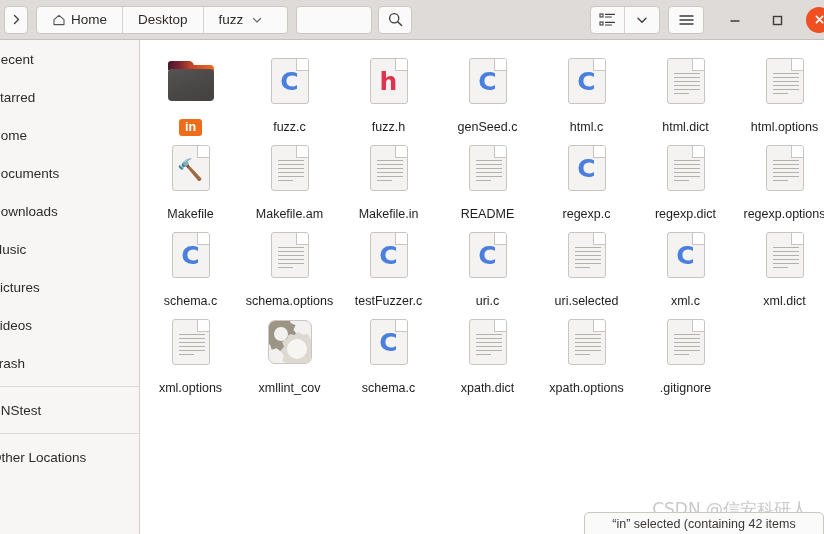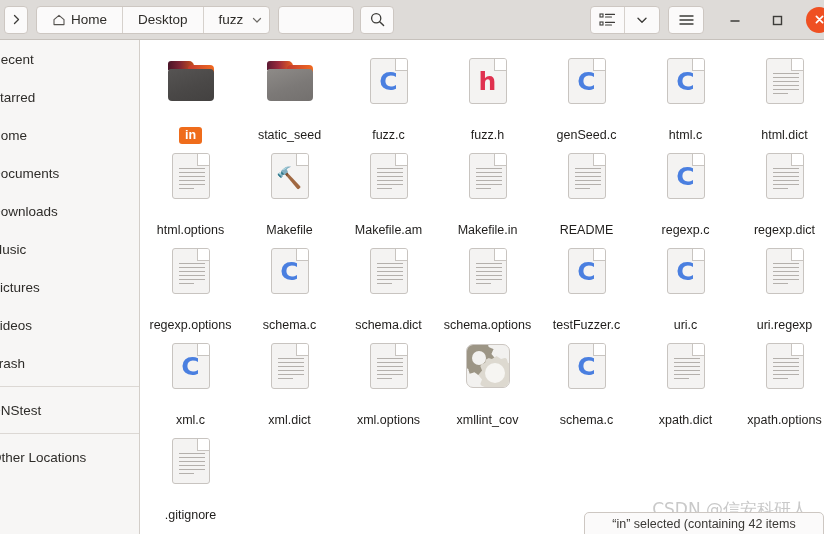--- a/index.html
+++ b/index.html
@@ -46,21 +46,21 @@
     display: flex; align-items: center; gap: 5px;
     height: 26px;
     padding: 0 15px;
     font-size: 13.5px;
     color: #2e2c29;
     border-right: 1px solid #d6d1cc;
     cursor: default;
     white-space: nowrap;
   }
   .pathbtn:last-child { border-right: none; }
-  .pathbtn.cur { padding-right: 6px; }
+  .pathbtn.cur { padding-right: 24px; }
   .addr-blank {
     width: 76px; height: 28px;
     margin-left: 8px;
     background: #fbfafa;
     border: 1px solid #cdc7c2;
     border-radius: 4px;
   }
   .search-btn { width: 34px; margin-left: 6px; }
   .spacer { flex: 1; }
   .viewgroup {
@@ -136,21 +136,21 @@
     padding-top: 6px;
     display: flex; flex-direction: column; align-items: center;
     cursor: default;
   }
   .icon-wrap {
     width: 52px; height: 52px;
     display: flex; align-items: center; justify-content: center;
     position: relative;
   }
   .fname {
-    margin-top: 20px;
+    margin-top: 12px;
     font-size: 12.5px;
     line-height: 15px;
     color: #1f1d1b;
     text-align: center;
     width: 94px;
     word-break: break-word;
     padding: 1px 3px;
     border-radius: 3px;
   }
   .fname.sel {
@@ -422,30 +422,20 @@
             <div class="folder dark">
               <div class="tab"></div>
               <div class="tab2"></div>
               <div class="body"></div>
             </div>
           </div>
           <div class="fname sel">in</div>
         </div>
         <div class="cell">
           <div class="icon-wrap">
-            <div class="folder">
-              <div class="tab"></div>
-              <div class="tab2"></div>
-              <div class="body"></div>
-            </div>
-          </div>
-          <div class="fname">static_seed</div>
-        </div>
-        <div class="cell">
-          <div class="icon-wrap">
             <div class="doc">
               <div class="fold"></div>
               <div class="glyph c">C</div>
             </div>
           </div>
           <div class="fname">fuzz.c</div>
         </div>
         <div class="cell">
           <div class="icon-wrap">
             <div class="doc">
@@ -619,36 +609,20 @@
               <div class="lines">
                 <i></i>
                 <i></i>
                 <i></i>
                 <i></i>
                 <i></i>
                 <i class="short"></i>
               </div>
             </div>
           </div>
-          <div class="fname">schema.dict</div>
-        </div>
-        <div class="cell">
-          <div class="icon-wrap">
-            <div class="doc">
-              <div class="fold"></div>
-              <div class="lines">
-                <i></i>
-                <i></i>
-                <i></i>
-                <i></i>
-                <i></i>
-                <i class="short"></i>
-              </div>
-            </div>
-          </div>
           <div class="fname">schema.options</div>
         </div>
         <div class="cell">
           <div class="icon-wrap">
             <div class="doc">
               <div class="fold"></div>
               <div class="glyph c">C</div>
             </div>
           </div>
           <div class="fname">testFuzzer.c</div>
@@ -669,21 +643,21 @@
               <div class="lines">
                 <i></i>
                 <i></i>
                 <i></i>
                 <i></i>
                 <i></i>
                 <i class="short"></i>
               </div>
             </div>
           </div>
-          <div class="fname">uri.regexp</div>
+          <div class="fname">uri.selected</div>
         </div>
         <div class="cell">
           <div class="icon-wrap">
             <div class="doc">
               <div class="fold"></div>
               <div class="glyph c">C</div>
             </div>
           </div>
           <div class="fname">xml.c</div>
         </div>

